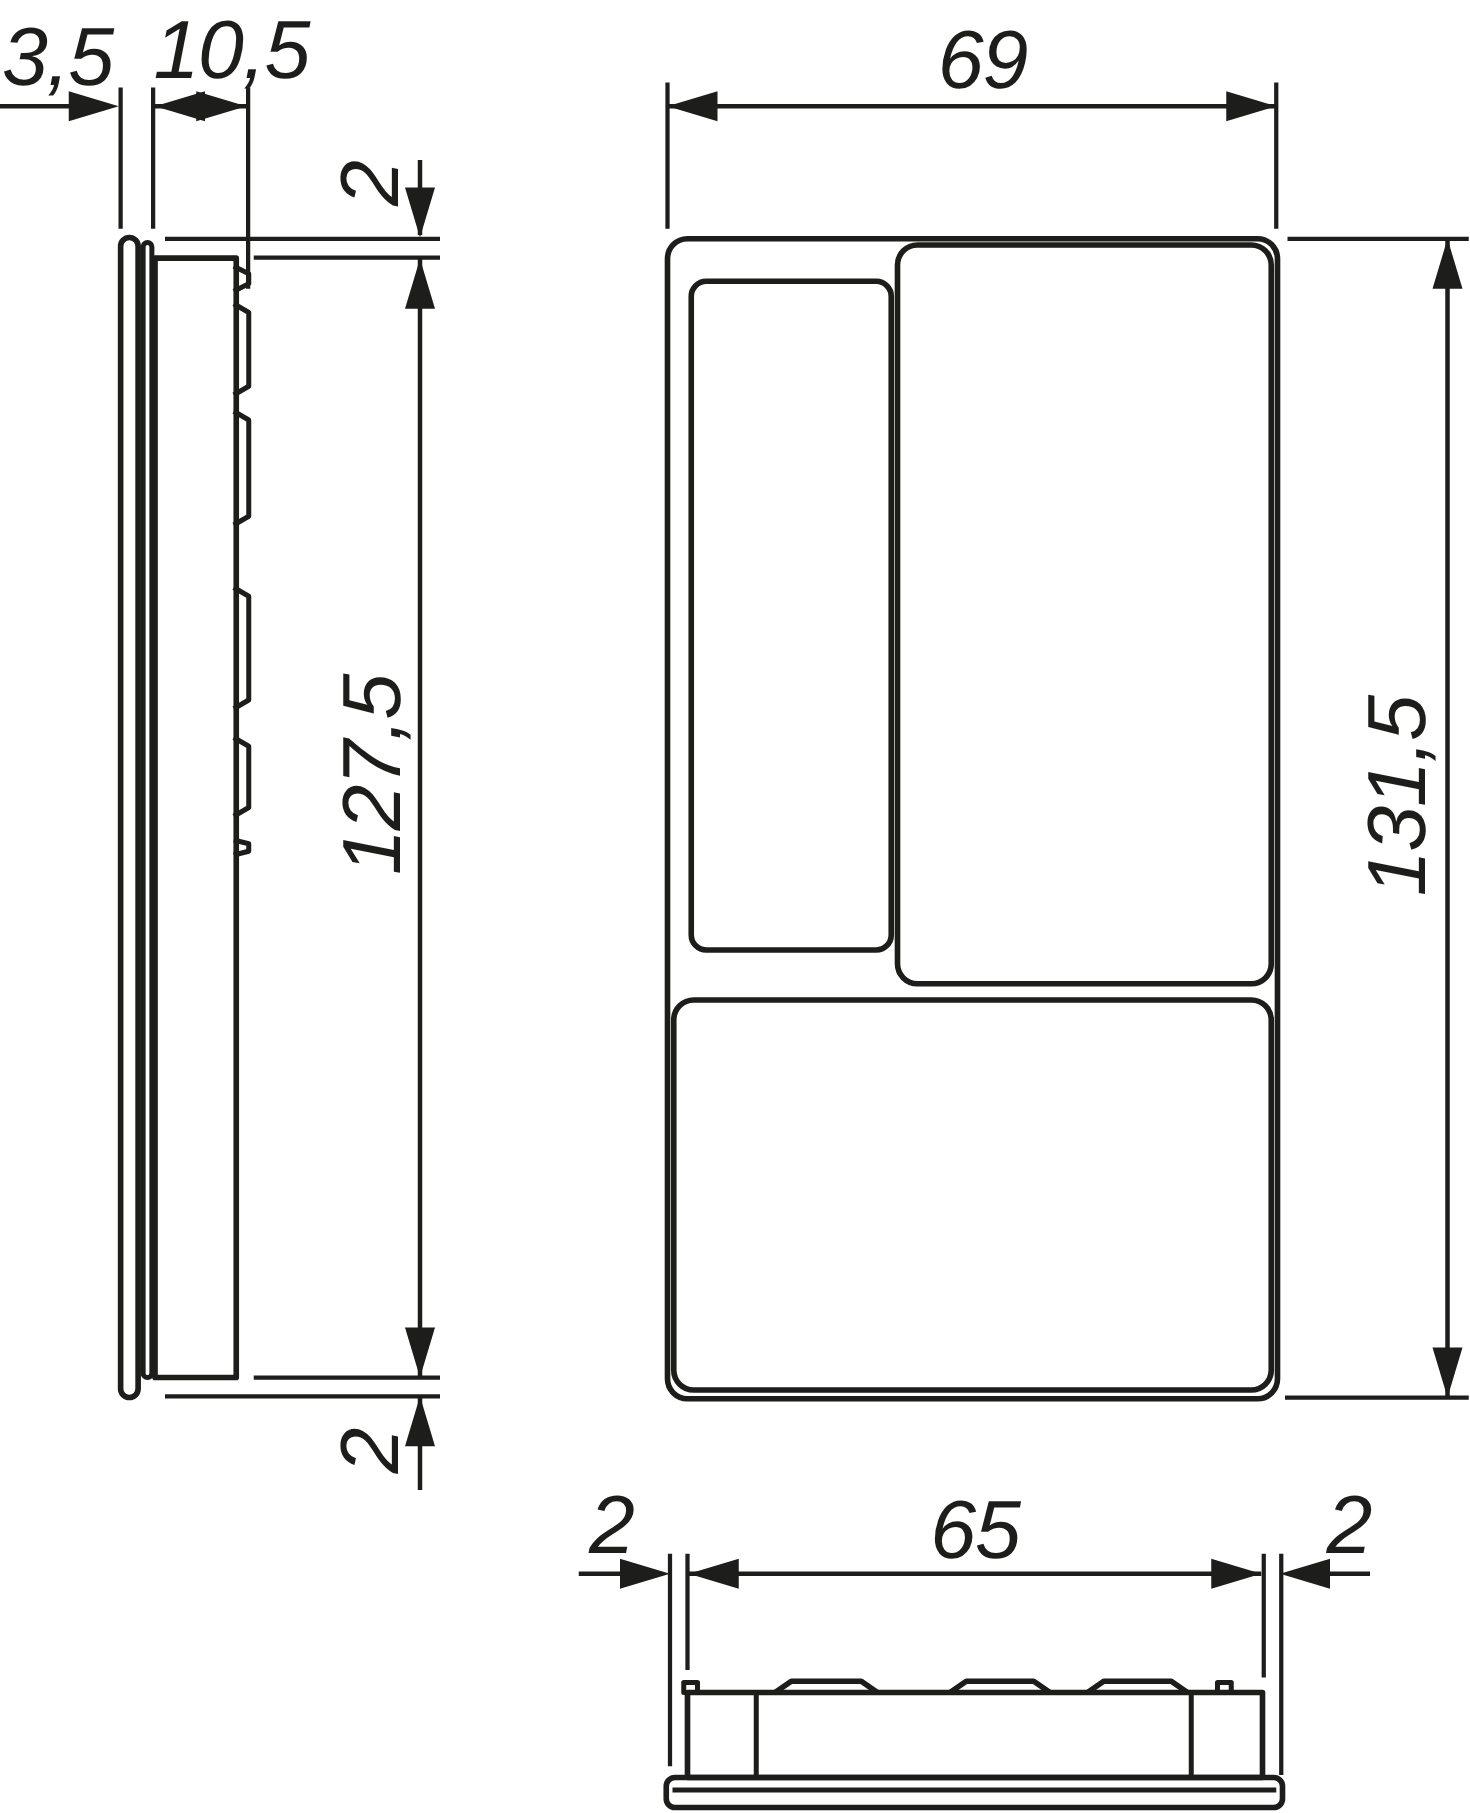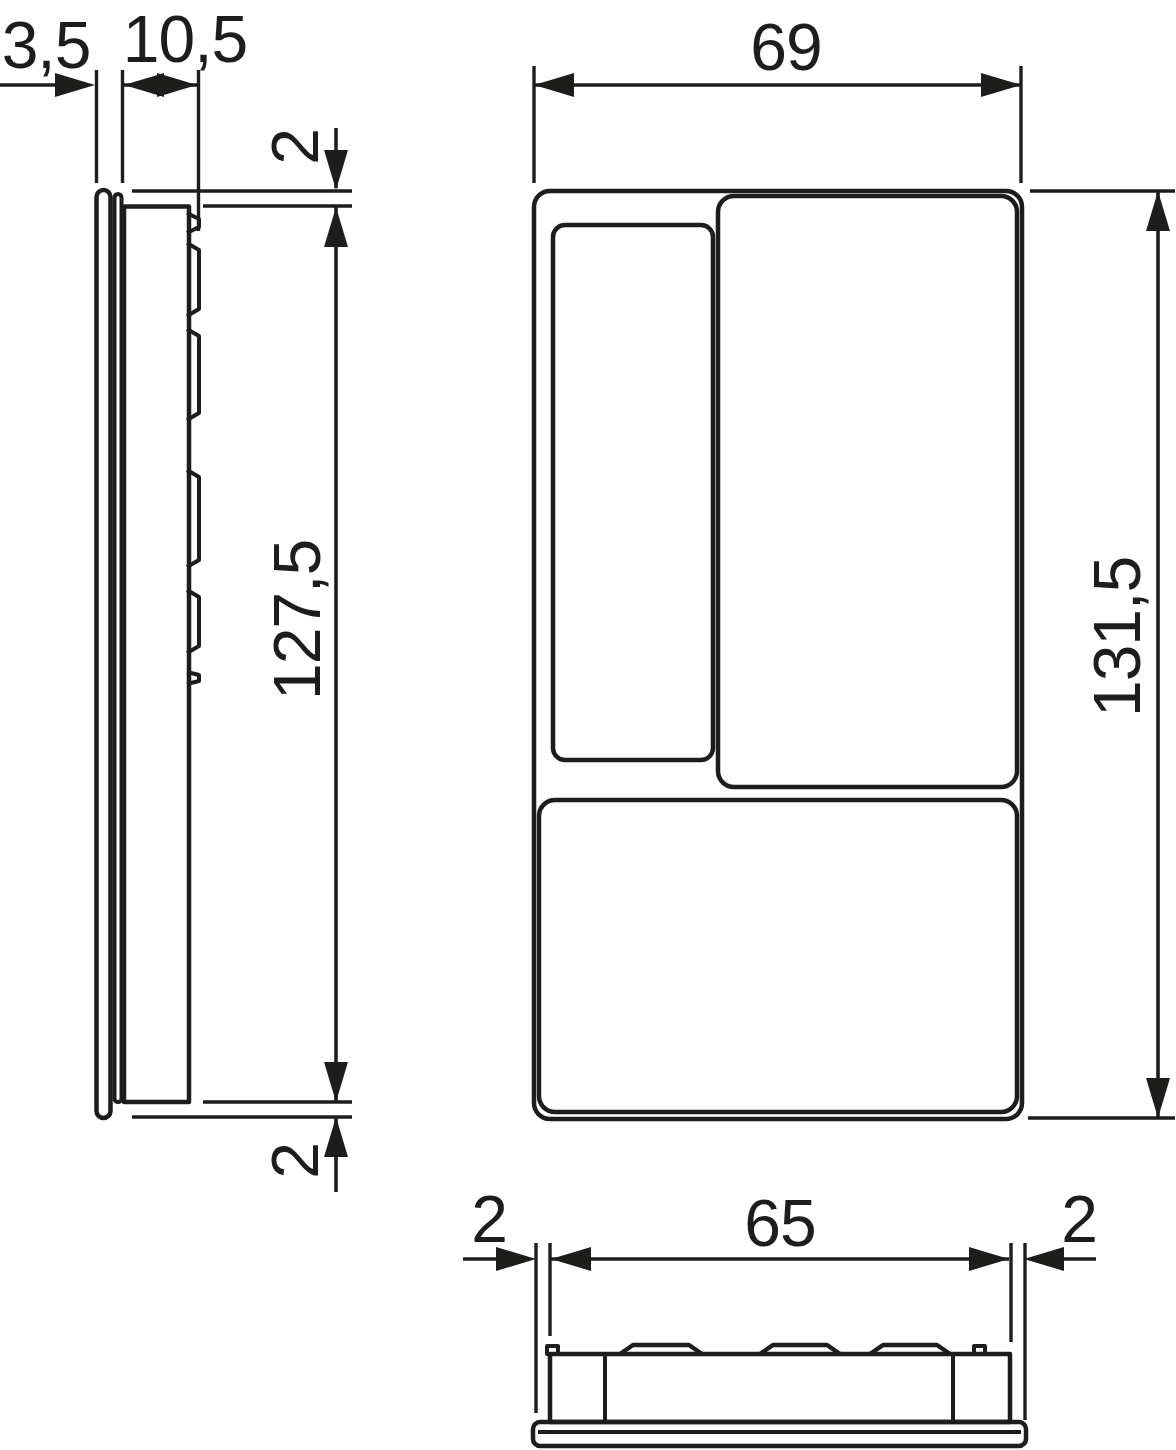--- a/index.html
+++ b/index.html
@@ -6,20 +6,21 @@
     margin: 0;
     padding: 0;
     background: #ffffff;
   }
   .canvas {
     position: relative;
     width: 1176px;
     height: 1450px;
     background: #ffffff;
     font-family: "Liberation Sans", sans-serif;
+    font-style: italic;
   }
   svg { display: block; }
   .obj {
     fill: none;
     stroke: #1d1d1b;
     stroke-width: 4.5;
     stroke-linejoin: round;
   }
   .obj-thin {
     fill: none;

